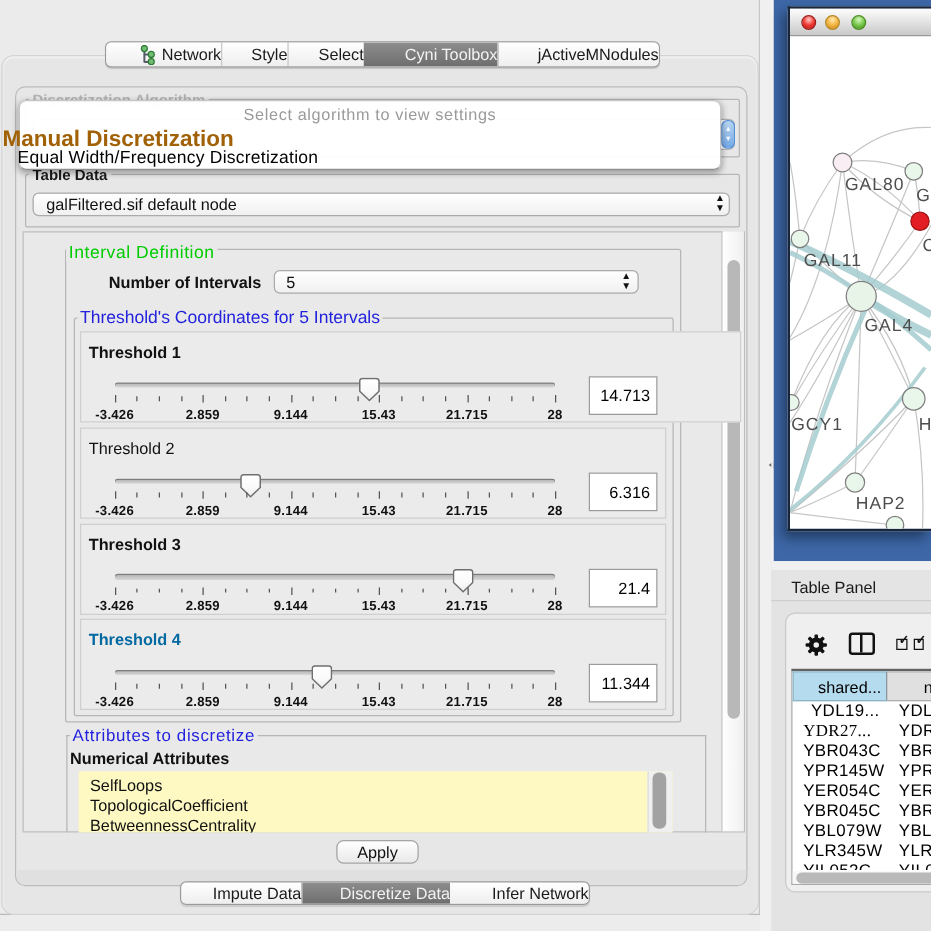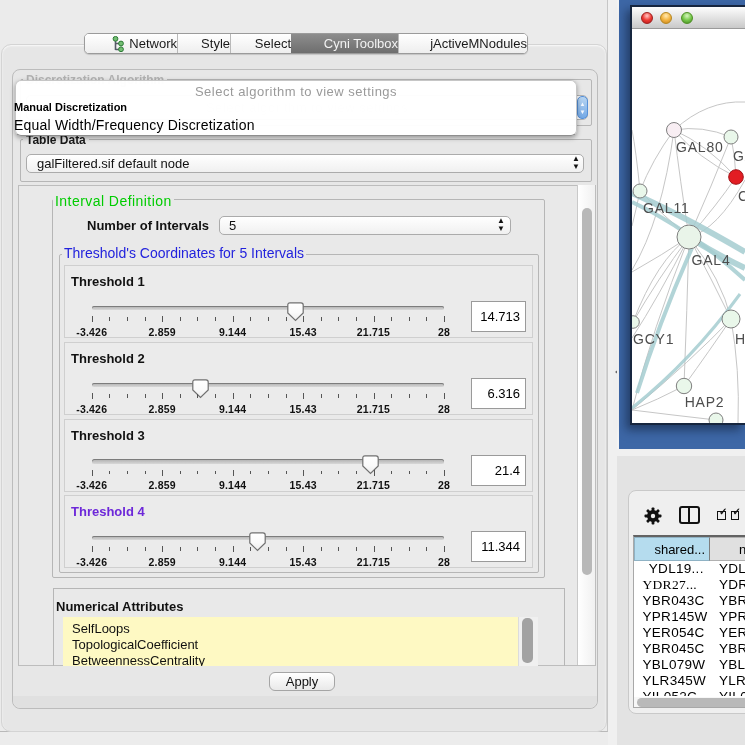--- a/index.html
+++ b/index.html
@@ -57,21 +57,21 @@
   <div class="abs" style="left:53px; top:192.5px; background:#e9e9e9; padding:0 2px; font-size:14px; letter-spacing:0.45px; color:#00cc00;">Interval Definition</div>
 
   <div class="abs" style="left:87px; top:217.5px; font-size:13px; font-weight:bold; color:#111;">Number of Intervals</div>
   <div class="abs" style="left:219px; top:216px; width:292px; height:19px; background:linear-gradient(#ffffff,#f0f0f0); border:1px solid #ababab; border-radius:5px; font-size:13px; color:#111; line-height:17px; padding-left:9px;">5</div>
   <div class="abs" style="left:497px; top:217px; font-size:8px; color:#111; line-height:8px;">▲<br>▼</div>
 
   <div class="abs" style="left:59px; top:254px; width:480px; height:319px; border:1px solid #b6b6b6; border-radius:2px;"></div>
   <div class="abs" style="left:62px; top:245px; background:#e9e9e9; padding:0 2px; font-size:14px; color:#2222dd;">Threshold's Coordinates for 5 Intervals</div>
 
   <div id="thresholds">
-      <div class="abs" style="left:64px; top:265.3px; width:469px; height:73px; background:#ebebeb; border:1px solid #cfcfcf;">
+      <div class="abs" style="left:64px; top:265.3px; width:529px; height:73px; background:#ebebeb; border:1px solid #cfcfcf;">
         <div class="abs" style="left:6px; top:8px; font-size:13px; font-weight:bold; color:#111;">Threshold 1</div>
         <div class="abs" style="left:26.7px; top:39.5px; width:352.3px; height:4.5px; border-radius:3px; background:linear-gradient(#adadad,#d8d8d8); box-shadow:inset 0 1px 0 #7c7c7c;"></div>
         <svg class="abs" style="left:221.5px; top:35.5px;" width="17" height="20" viewBox="0 0 17 20">
           <defs>
             <linearGradient id="g1" x1="0" y1="0" x2="0" y2="1">
               <stop offset="0" stop-color="#ffffff"></stop>
               <stop offset="0.55" stop-color="#fafafa"></stop>
               <stop offset="1" stop-color="#ececec"></stop>
             </linearGradient>
           </defs>
@@ -100,21 +100,21 @@
         <div class="abs" style="left:379.0px; top:50px; width:1px; height:6px; background:#555;"></div>
         <div class="abs" style="left:-3.3px; top:59.5px; width:60px; text-align:center; font-size:10.5px; letter-spacing:0.2px; font-weight:bold; color:#111;">-3.426</div>
         <div class="abs" style="left:67.2px; top:59.5px; width:60px; text-align:center; font-size:10.5px; letter-spacing:0.2px; font-weight:bold; color:#111;">2.859</div>
         <div class="abs" style="left:137.6px; top:59.5px; width:60px; text-align:center; font-size:10.5px; letter-spacing:0.2px; font-weight:bold; color:#111;">9.144</div>
         <div class="abs" style="left:208.1px; top:59.5px; width:60px; text-align:center; font-size:10.5px; letter-spacing:0.2px; font-weight:bold; color:#111;">15.43</div>
         <div class="abs" style="left:278.5px; top:59.5px; width:60px; text-align:center; font-size:10.5px; letter-spacing:0.2px; font-weight:bold; color:#111;">21.715</div>
         <div class="abs" style="left:349.0px; top:59.5px; width:60px; text-align:center; font-size:10.5px; letter-spacing:0.2px; font-weight:bold; color:#111;">28</div>
         <div class="abs" style="left:406px; top:35px; width:55px; height:31px; background:#fff; border:1px solid #9a9a9a; font-size:13px; color:#000; text-align:right; line-height:29px; padding-right:5px;">14.713</div>
       </div>
       <div class="abs" style="left:64px; top:342.3px; width:469px; height:73px; background:#ebebeb; border:1px solid #cfcfcf;">
-        <div class="abs" style="left:6px; top:8px; font-size:13px; font-weight:bold; color:#111;">Threshold 2</div>
+        <div class="abs" style="left:6px; top:8px; font-size:13px; font-weight:normal; color:#111;">Threshold 2</div>
         <div class="abs" style="left:26.7px; top:39.5px; width:352.3px; height:4.5px; border-radius:3px; background:linear-gradient(#adadad,#d8d8d8); box-shadow:inset 0 1px 0 #7c7c7c;"></div>
         <svg class="abs" style="left:127.4px; top:35.5px;" width="17" height="20" viewBox="0 0 17 20">
           <defs>
             <linearGradient id="g2" x1="0" y1="0" x2="0" y2="1">
               <stop offset="0" stop-color="#ffffff"></stop>
               <stop offset="0.55" stop-color="#fafafa"></stop>
               <stop offset="1" stop-color="#ececec"></stop>
             </linearGradient>
           </defs>
           <path d="M3 0.8 L14 0.8 Q16.2 0.8 16.2 3 L16.2 11 L8.5 18.4 L0.8 11 L0.8 3 Q0.8 0.8 3 0.8 Z" fill="url(#g2)" stroke="#6f6f6f" stroke-width="1.2"></path>
@@ -184,21 +184,21 @@
         <div class="abs" style="left:379.0px; top:50px; width:1px; height:6px; background:#555;"></div>
         <div class="abs" style="left:-3.3px; top:59.5px; width:60px; text-align:center; font-size:10.5px; letter-spacing:0.2px; font-weight:bold; color:#111;">-3.426</div>
         <div class="abs" style="left:67.2px; top:59.5px; width:60px; text-align:center; font-size:10.5px; letter-spacing:0.2px; font-weight:bold; color:#111;">2.859</div>
         <div class="abs" style="left:137.6px; top:59.5px; width:60px; text-align:center; font-size:10.5px; letter-spacing:0.2px; font-weight:bold; color:#111;">9.144</div>
         <div class="abs" style="left:208.1px; top:59.5px; width:60px; text-align:center; font-size:10.5px; letter-spacing:0.2px; font-weight:bold; color:#111;">15.43</div>
         <div class="abs" style="left:278.5px; top:59.5px; width:60px; text-align:center; font-size:10.5px; letter-spacing:0.2px; font-weight:bold; color:#111;">21.715</div>
         <div class="abs" style="left:349.0px; top:59.5px; width:60px; text-align:center; font-size:10.5px; letter-spacing:0.2px; font-weight:bold; color:#111;">28</div>
         <div class="abs" style="left:406px; top:35px; width:55px; height:31px; background:#fff; border:1px solid #9a9a9a; font-size:13px; color:#000; text-align:right; line-height:29px; padding-right:5px;">21.4</div>
       </div>
       <div class="abs" style="left:64px; top:495px; width:469px; height:73px; background:#ebebeb; border:1px solid #cfcfcf;">
-        <div class="abs" style="left:6px; top:8px; font-size:13px; font-weight:bold; color:#6d28d9;">Threshold 4</div>
+        <div class="abs" style="left:6px; top:8px; font-size:13px; font-weight:bold; color:#0369a1;">Threshold 4</div>
         <div class="abs" style="left:26.7px; top:39.5px; width:352.3px; height:4.5px; border-radius:3px; background:linear-gradient(#adadad,#d8d8d8); box-shadow:inset 0 1px 0 #7c7c7c;"></div>
         <svg class="abs" style="left:183.8px; top:35.5px;" width="17" height="20" viewBox="0 0 17 20">
           <defs>
             <linearGradient id="g4" x1="0" y1="0" x2="0" y2="1">
               <stop offset="0" stop-color="#ffffff"></stop>
               <stop offset="0.55" stop-color="#fafafa"></stop>
               <stop offset="1" stop-color="#ececec"></stop>
             </linearGradient>
           </defs>
           <path d="M3 0.8 L14 0.8 Q16.2 0.8 16.2 3 L16.2 11 L8.5 18.4 L0.8 11 L0.8 3 Q0.8 0.8 3 0.8 Z" fill="url(#g4)" stroke="#6f6f6f" stroke-width="1.2"></path>
@@ -228,35 +228,41 @@
         <div class="abs" style="left:67.2px; top:59.5px; width:60px; text-align:center; font-size:10.5px; letter-spacing:0.2px; font-weight:bold; color:#111;">2.859</div>
         <div class="abs" style="left:137.6px; top:59.5px; width:60px; text-align:center; font-size:10.5px; letter-spacing:0.2px; font-weight:bold; color:#111;">9.144</div>
         <div class="abs" style="left:208.1px; top:59.5px; width:60px; text-align:center; font-size:10.5px; letter-spacing:0.2px; font-weight:bold; color:#111;">15.43</div>
         <div class="abs" style="left:278.5px; top:59.5px; width:60px; text-align:center; font-size:10.5px; letter-spacing:0.2px; font-weight:bold; color:#111;">21.715</div>
         <div class="abs" style="left:349.0px; top:59.5px; width:60px; text-align:center; font-size:10.5px; letter-spacing:0.2px; font-weight:bold; color:#111;">28</div>
         <div class="abs" style="left:406px; top:35px; width:55px; height:31px; background:#fff; border:1px solid #9a9a9a; font-size:13px; color:#000; text-align:right; line-height:29px; padding-right:5px;">11.344</div>
       </div>
     </div>
 
   <div class="abs" style="left:53px; top:587.5px; width:512px; height:78px; border:1px solid #b6b6b6; border-bottom:none;"></div>
+  <div class="abs" style="left:56px; top:581px; background:#e9e9e9; padding:0 2px; font-size:13.5px; letter-spacing:0.55px; color:#2222dd;">Attributes to discretize</div>
   <div class="abs" style="left:56px; top:598.5px; font-size:13px; font-weight:bold; color:#111;">Numerical Attributes</div>
   <div class="abs" style="left:63px; top:617px; width:475px; height:49px; background:#fef9c3; overflow:hidden;">
     <div style="font-size:13px; color:#111; padding:4px 0 0 9px; line-height:16px;">SelfLoops<br>TopologicalCoefficient<br>BetweennessCentrality</div>
     <div class="abs" style="right:0; top:0; width:20px; height:49px; background:#f0f0f0; border-left:1px solid #dcdcdc;">
       <div class="abs" style="left:3px; top:1px; width:11px; height:45px; background:#a2a2a2; border-radius:5px;"></div>
     </div>
   </div>
 
   <div class="abs" style="left:269px; top:672px; width:66px; height:19px; background:linear-gradient(#ffffff,#e9e9e9); border:1px solid #a5a5a5; border-radius:6px; text-align:center; line-height:17px; font-size:13px; color:#111;">Apply</div>
 
+  <div class="abs" style="left:144px; top:705px; height:19px; display:flex; border:1px solid #9b9b9b; border-radius:5px; overflow:hidden; box-shadow:0 1px 1px rgba(0,0,0,0.12);">
+    <div class="seg" style="width:97px;">Impute Data</div>
+    <div class="seg dark" style="width:118px;">Discretize Data</div>
+    <div class="seg" style="width:111px;">Infer Network</div>
+  </div>
 </div>
 
 <div class="abs" style="left:15px; top:80px; width:562px; height:56px; background:rgba(255,255,255,0.97); border:1px solid #c6c6c6; border-bottom:1px solid #8e8e8e; border-radius:6px; box-shadow:0 2px 5px rgba(0,0,0,0.35);"></div>
 <div class="abs" style="left:15px; top:84px; width:562px; text-align:center; font-size:13px; letter-spacing:0.5px; color:#9a9a9a;">Select algorithm to view settings</div>
-<div class="abs" style="left:14px; top:101px; font-size:11px; font-weight:bold; color:#000000;">Manual Discretization</div>
+<div class="abs" style="left:2px; top:101px; font-size:18px; font-weight:bold; color:#a16207;">Manual Discretization</div>
 <div class="abs" style="left:14px; top:116.5px; font-size:14px; letter-spacing:0.2px; color:#000;">Equal Width/Frequency Discretization</div>
 
 <div class="abs" style="left:608px; top:0; width:9px; height:745px; background:#f0f0f0;"></div>
 <div class="abs" style="left:615px; top:369px; width:0; height:0; border-top:3px solid transparent; border-bottom:3px solid transparent; border-right:4.5px solid #666;"></div>
 
 <div class="abs" style="left:617px; top:0; width:2px; height:449px; background:#f4f4f4;"></div>
 <div class="abs" style="left:619px; top:0; width:126px; height:449px; background:#3d67a6;"></div>
 
 <div class="abs" style="left:630px; top:5px; width:115px; height:420px; border:2px solid #17263f; border-right:none; box-shadow:-4px 5px 9px rgba(10,20,40,0.5); background:#fff;text-align:center;">
   <div class="abs" style="left:0; top:0; width:100%; height:22px; background:linear-gradient(#fdfdfd,#c9c9c9); border-bottom:1px solid #9a9a9a;">
@@ -322,20 +328,23 @@
         <text x="1" y="314">GCY1</text>
         <text x="103" y="314">H</text>
         <text x="52.7" y="377">HAP2</text>
       </g>
     </svg>
   </div>
 </div>
 
 <div class="abs" style="left:617px; top:449px; width:128px; height:296px; background:#e3e3e3;">
   <div class="abs" style="left:0; top:0; width:100%; height:7px; background:#f0f0f0;"></div>
+  <div class="abs" style="left:0; top:7px; width:100%; height:25px; background:#e4e4e4; border-bottom:1px solid #cdcdcd;">
+    <div class="abs" style="left:16px; top:6px; font-size:13px; color:#1a1a1a;">Table Panel</div>
+  </div>
 
   <div class="abs" style="left:11px; top:41px; width:130px; height:224px; background:#efefef; border:1px solid #c9c9c9; border-radius:8px; overflow:hidden;">
 
     <svg class="abs" style="left:15px; top:16px;" width="18" height="18" viewBox="0 0 18 18">
       <g fill="#111">
         <circle cx="9" cy="9" r="6"></circle>
         <g>
           <rect x="7.6" y="0.5" width="2.8" height="4" rx="0.8"></rect>
           <rect x="7.6" y="13.5" width="2.8" height="4" rx="0.8"></rect>
           <rect x="0.5" y="7.6" width="4" height="2.8" rx="0.8"></rect>

